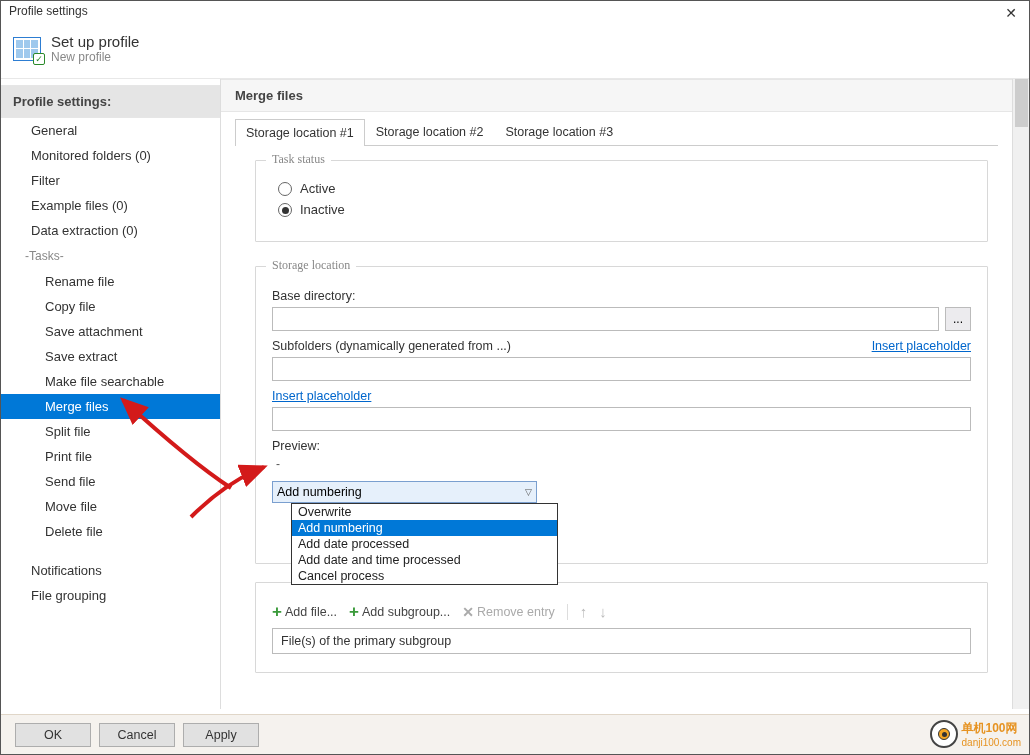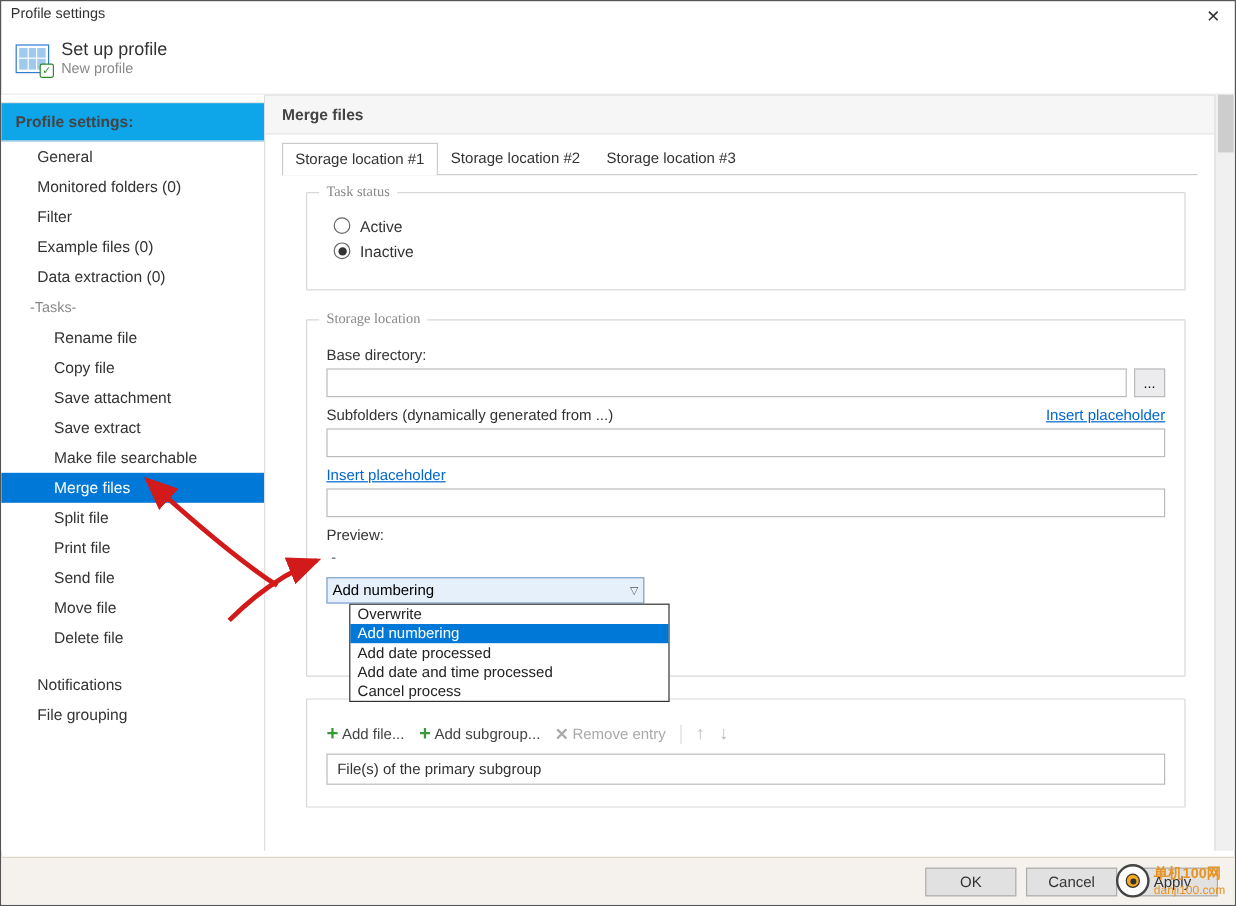--- a/index.html
+++ b/index.html
@@ -15,21 +15,21 @@
 .header-icon div { background:#9fc9ed; }
 .header-icon .check { position:absolute; right:-5px; bottom:-5px; width:12px; height:12px; border:1px solid #2a8a2a; background:#fff; color:#2a8a2a; font-size:9px; line-height:10px; text-align:center; border-radius:2px; }
 .header-text .t1 { font-size:15px; color:#333; }
 .header-text .t2 { font-size:12px; color:#888; }
 
 
 .main { display:flex; height: calc(100% - 26px - 56px - 40px - 1px); }
 
 
 .sidebar { width:220px; border-right:1px solid #ddd; background:#fff; padding-top:6px; }
-.sidebar-title { font-weight:600; font-size:13px; color:#444; padding:8px 12px; background:#0ea5e9; border-bottom:1px solid #e6e6e6; border-top:1px solid #e6e6e6; }
+.sidebar-title { font-weight:600; font-size:13px; color:#444; padding:8px 12px; background:#e5e5e5; border-bottom:1px solid #e6e6e6; border-top:1px solid #e6e6e6; }
 .side-item { font-size:13px; color:#333; padding:5px 10px 5px 30px; cursor:pointer; }
 .side-item.level2 { padding-left:44px; }
 .side-item.selected { background:#0078d7; color:#fff; }
 .side-sep { font-size:12px; color:#888; padding:6px 10px 6px 24px; }
 
 
 .content { flex:1; display:flex; }
 .content-inner { flex:1; padding:0; }
 .content-title { font-weight:600; font-size:13px; color:#444; padding:8px 14px; background:#f6f6f6; border-bottom:1px solid #e6e6e6; border-top:1px solid #e6e6e6; }
 .content-body { padding:6px 14px 20px 14px; position:relative; }
@@ -39,21 +39,21 @@
 
 
 .tabs { display:flex; border-bottom:1px solid #ccc; margin-bottom:14px; }
 .tab { font-size:12.5px; padding:6px 10px; border:1px solid transparent; border-bottom:none; color:#333; cursor:pointer; }
 .tab.selected { border-color:#ccc; background:#fff; position:relative; top:1px; font-weight:400; }
 
 
 .group { border:1px solid #d8d8d8; border-radius:1px; margin:0 10px 24px 20px; padding:14px 16px 18px 16px; position:relative; }
 .group-title { position:absolute; top:-9px; left:10px; background:#fff; padding:0 6px; font-size:12px; color:#888;font-family:Liberation Serif, serif; }
 
-.radio-row { display:flex; align-items:flex-start; margin:6px 6px; font-size:13px; color:#333; }
+.radio-row { display:flex; align-items:flex-end; margin:6px 6px; font-size:13px; color:#333; }
 .radio-dot { width:14px; height:14px; border:1px solid #666; border-radius:50%; margin-right:8px; display:flex; align-items:center; justify-content:center; }
 .radio-dot .inner { width:7px; height:7px; border-radius:50%; background:#333; }
 
 .fld-label { font-size:12.5px; color:#333; margin:8px 0 4px 0; display:flex; justify-content:space-between; }
 .link { color:#0066cc; text-decoration:underline; cursor:pointer; font-size:12.5px; }
 .input-row { display:flex; gap:6px; }
 .text-input { flex:1; height:24px; border:1px solid #bbb; background:#fff; padding:0 4px; font-size:12px; }
 .btn-ellipsis { width:26px; height:24px; border:1px solid #bbb; background:#ecebee; font-size:12px; text-align:center; cursor:pointer; }
 
 .preview-val { font-size:12px; color:#555; margin:4px 0 10px 4px; }
@@ -68,21 +68,21 @@
 .toolbar-row { display:flex; align-items:center; gap:12px; font-size:12.5px; color:#444; margin:6px 0 8px 0; }
 .tool-link { display:flex; align-items:center; gap:3px; cursor:pointer; }
 .tool-link.disabled { color:#aaa; cursor:default; }
 .plus-icon { color:#3a9a3a; font-weight:bold; font-size:17px; line-height:14px; }
 .x-icon { color:#aaa; font-weight:bold; font-size:14px; }
 .arrow-grey { color:#bbb; font-size:15px; }
 
 .list-box { border:1px solid #bbb; padding:5px 8px; font-size:12.5px; color:#333; min-height:22px; }
 
 
-.footer { position:absolute; bottom:0; left:0; right:0; height:40px; border-top:1px solid #e0d6c8; background:#f5f2ee; display:flex; justify-content:flex-end; align-items:center; padding:0 14px; gap:8px; }
+.footer { position:absolute; bottom:0; left:0; right:0; height:40px; border-top:1px solid #e0d6c8; background:#f5f2ee; display:flex; justify-content:flex-start; align-items:center; padding:0 14px; gap:8px; }
 .btn { width:76px; height:24px; border:1px solid #adadad; background:#e1e1e1; font-size:12.5px; color:#333; cursor:pointer; }
 
 
 svg.arrow-overlay { position:absolute; pointer-events:none; }
 
 
 .wm { position:absolute; right:8px; bottom:6px; display:flex; align-items:center; gap:4px; color:#e69322; font-size:12px; z-index:30; }
 .wm-eye { width:28px; height:28px; border:2px solid #444; border-radius:50%; display:flex; align-items:center; justify-content:center; background:#fff; }
 .wm-eye .in { width:12px; height:12px; background:#f5a623; border-radius:50%; border:1px solid #333; position:relative; }
 .wm-eye .in::after{ content:''; position:absolute; top:3px; left:3px; width:5px; height:5px; background:#333; border-radius:50%; }

